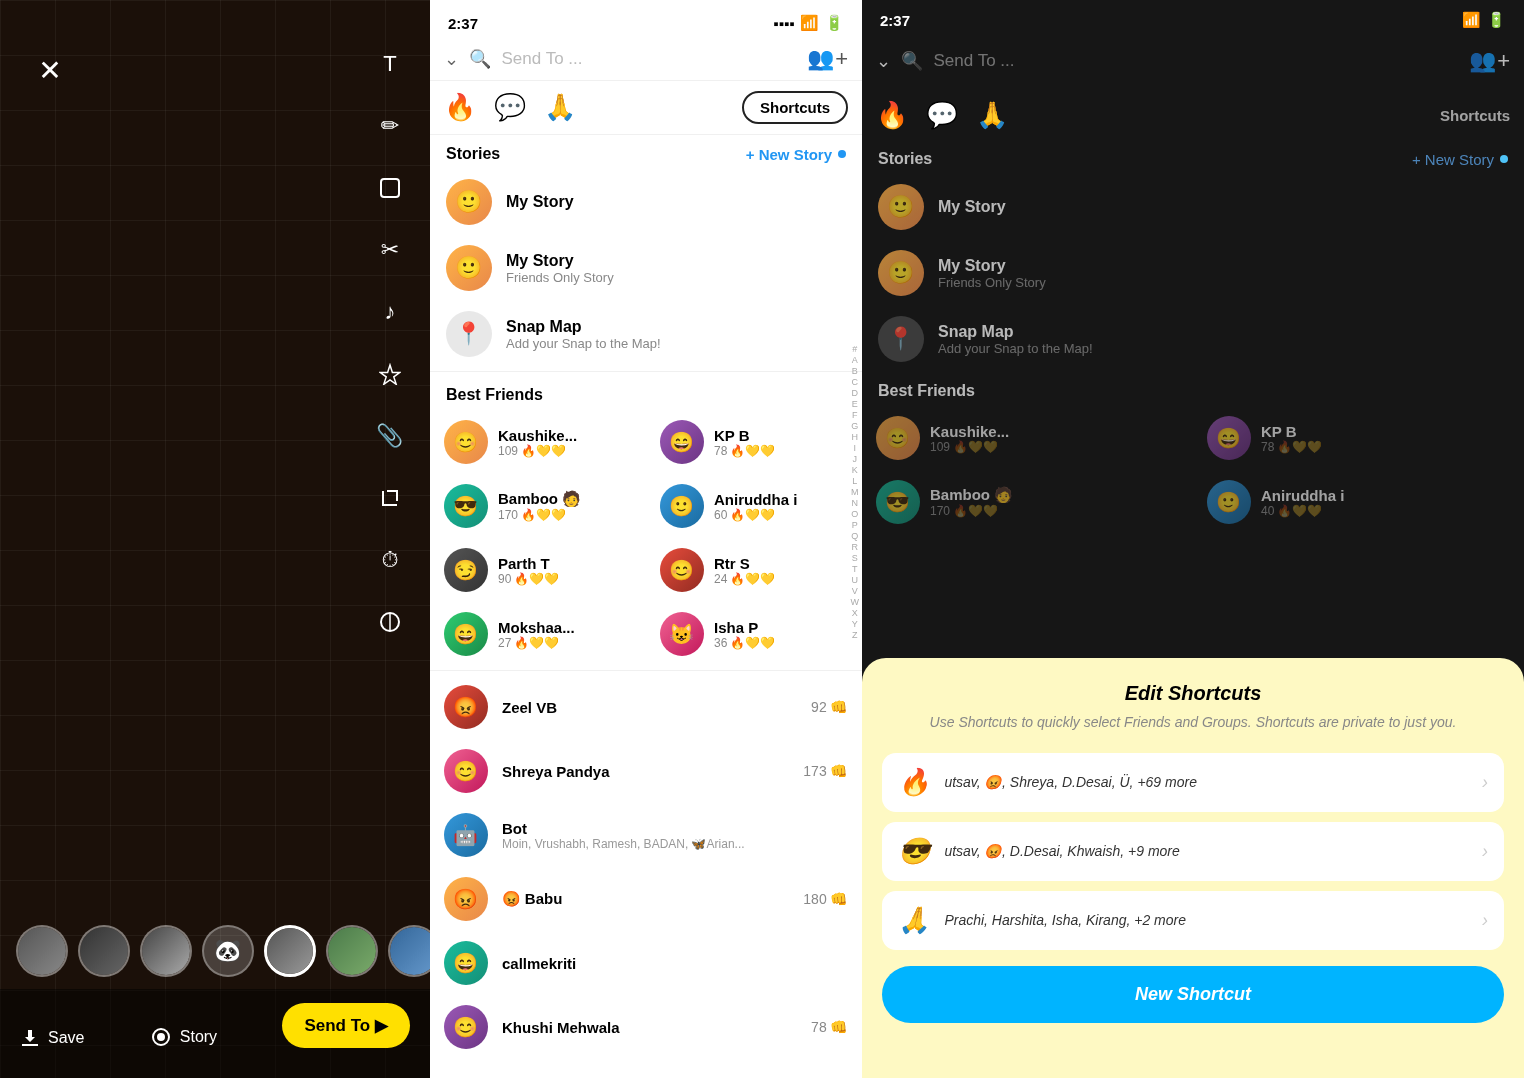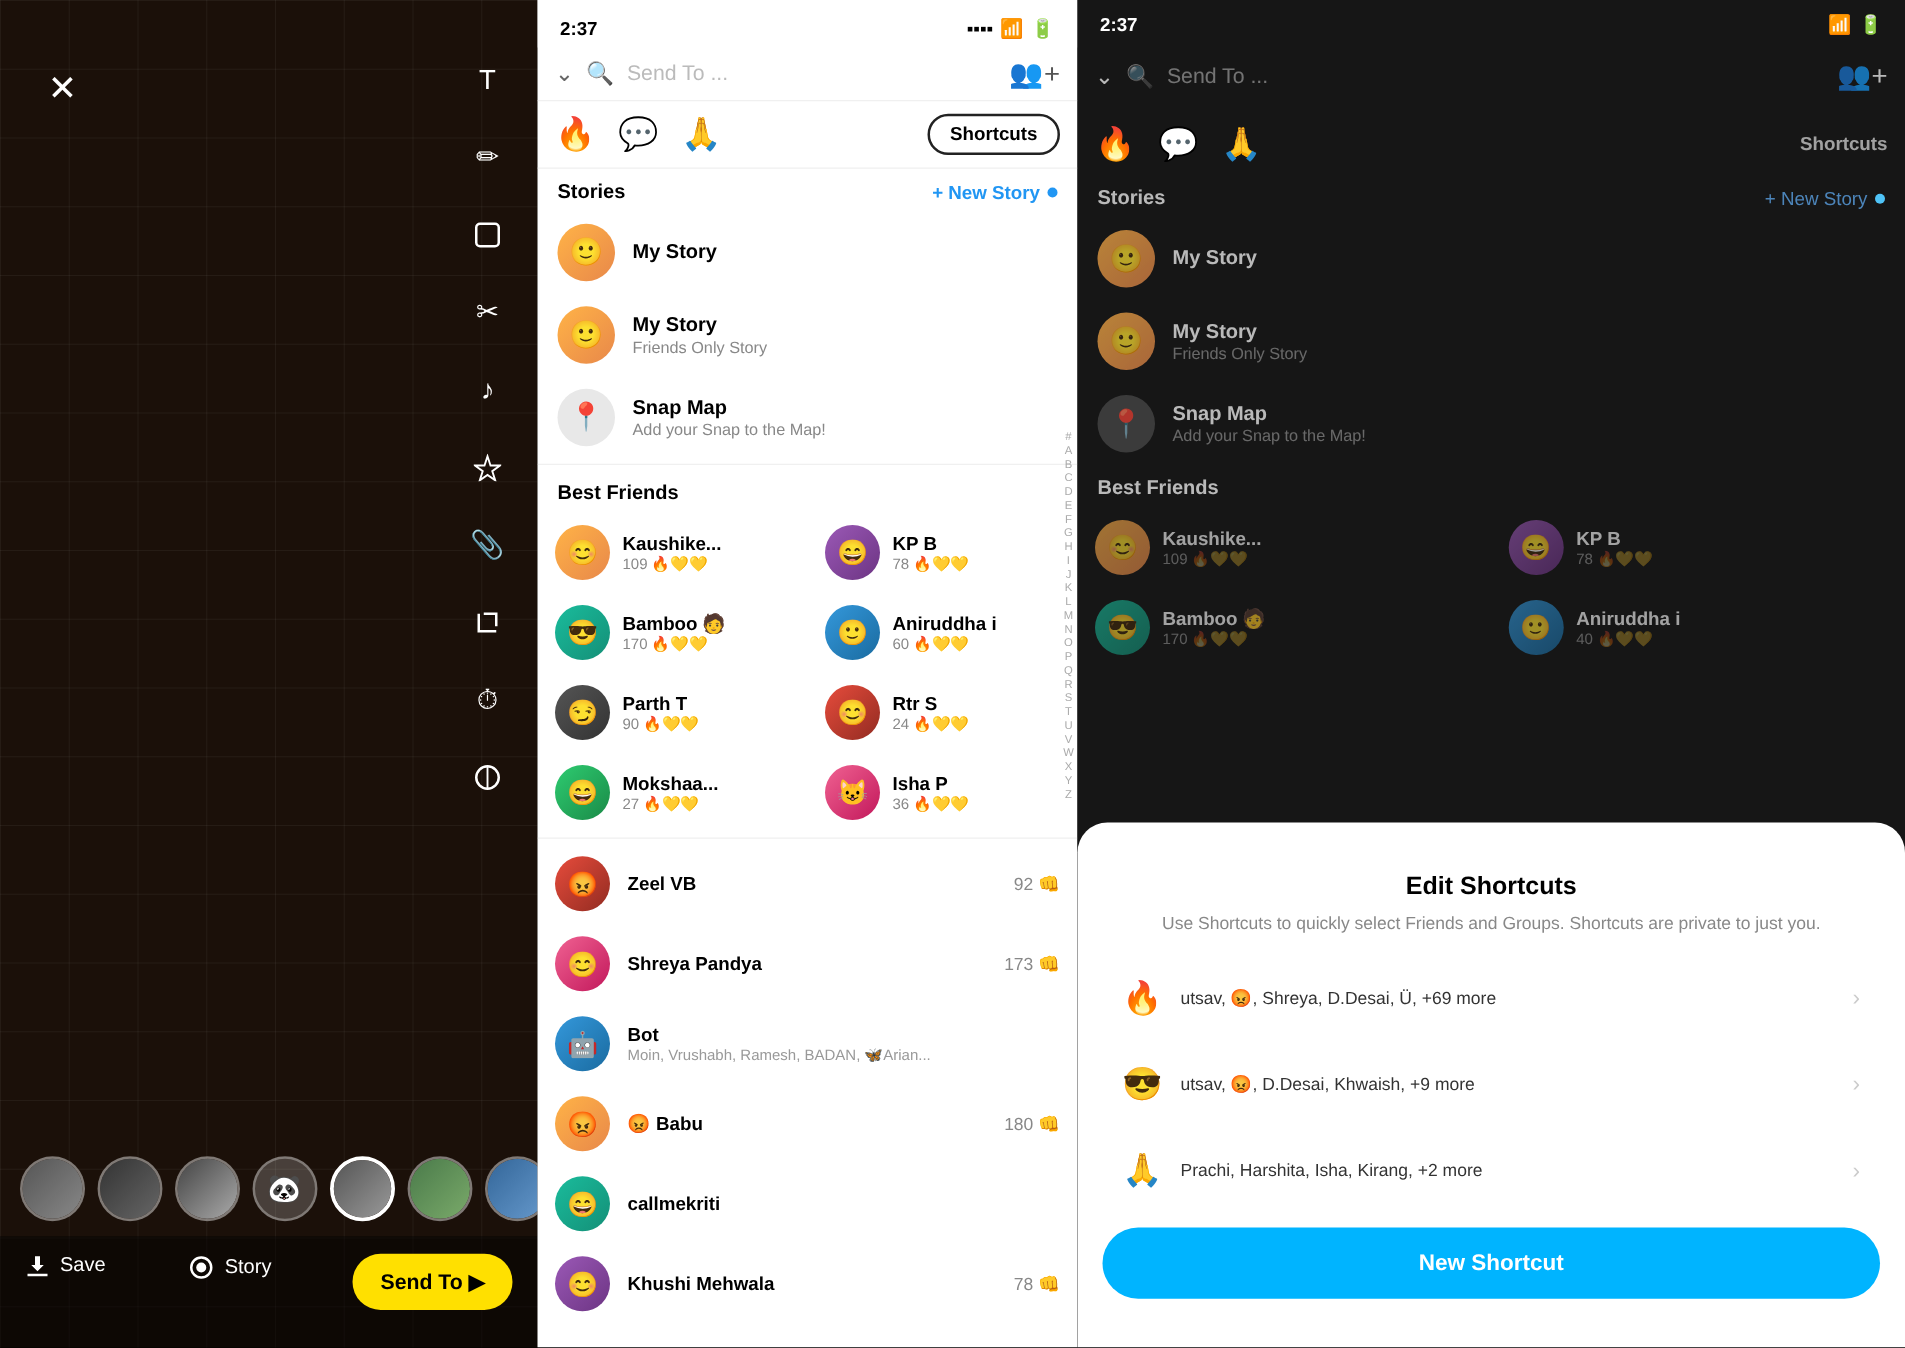--- a/index.html
+++ b/index.html
@@ -106,21 +106,21 @@
     .fc-grey { background: linear-gradient(135deg, #555, #888); }
     .fc-darkgrey { background: linear-gradient(135deg, #333, #666); }
     .fc-multi { background: linear-gradient(135deg, #444, #777, #aaa); }
     .fc-nature1 { background: linear-gradient(135deg, #4a7a4a, #7aaa6a); }
     .fc-selected { background: linear-gradient(135deg, #555, #999); }
     .fc-blue { background: linear-gradient(135deg, #336699, #6699cc); }
 
     .bottom-actions {
       display: flex;
       flex-direction: row;
-      align-items: flex-start;
+      align-items: flex-end;
       justify-content: space-between;
       padding: 14px 20px 30px;
       background: rgba(0,0,0,0.5);
     }
     .save-btn {
       display: flex;
       align-items: center;
       gap: 8px;
       color: #fff;
       font-size: 16px;
@@ -426,25 +426,26 @@
       right: 0;
       z-index: 10;
     }
 
     
     .shortcuts-modal {
       position: absolute;
       bottom: 0;
       left: 0;
       right: 0;
-      background: #ffffff;
+      background: #fef9c3;
       border-radius: 24px 24px 0 0;
       z-index: 20;
-      padding: 40px 20px 30px;
+      padding: 24px 20px 30px;
       min-height: 420px;
+      font-style: italic;
     }
     .shortcuts-modal-title {
       font-size: 20px;
       font-weight: 800;
       color: #000;
       text-align: center;
       margin-bottom: 8px;
     }
     .shortcuts-modal-desc {
       font-size: 14px;

